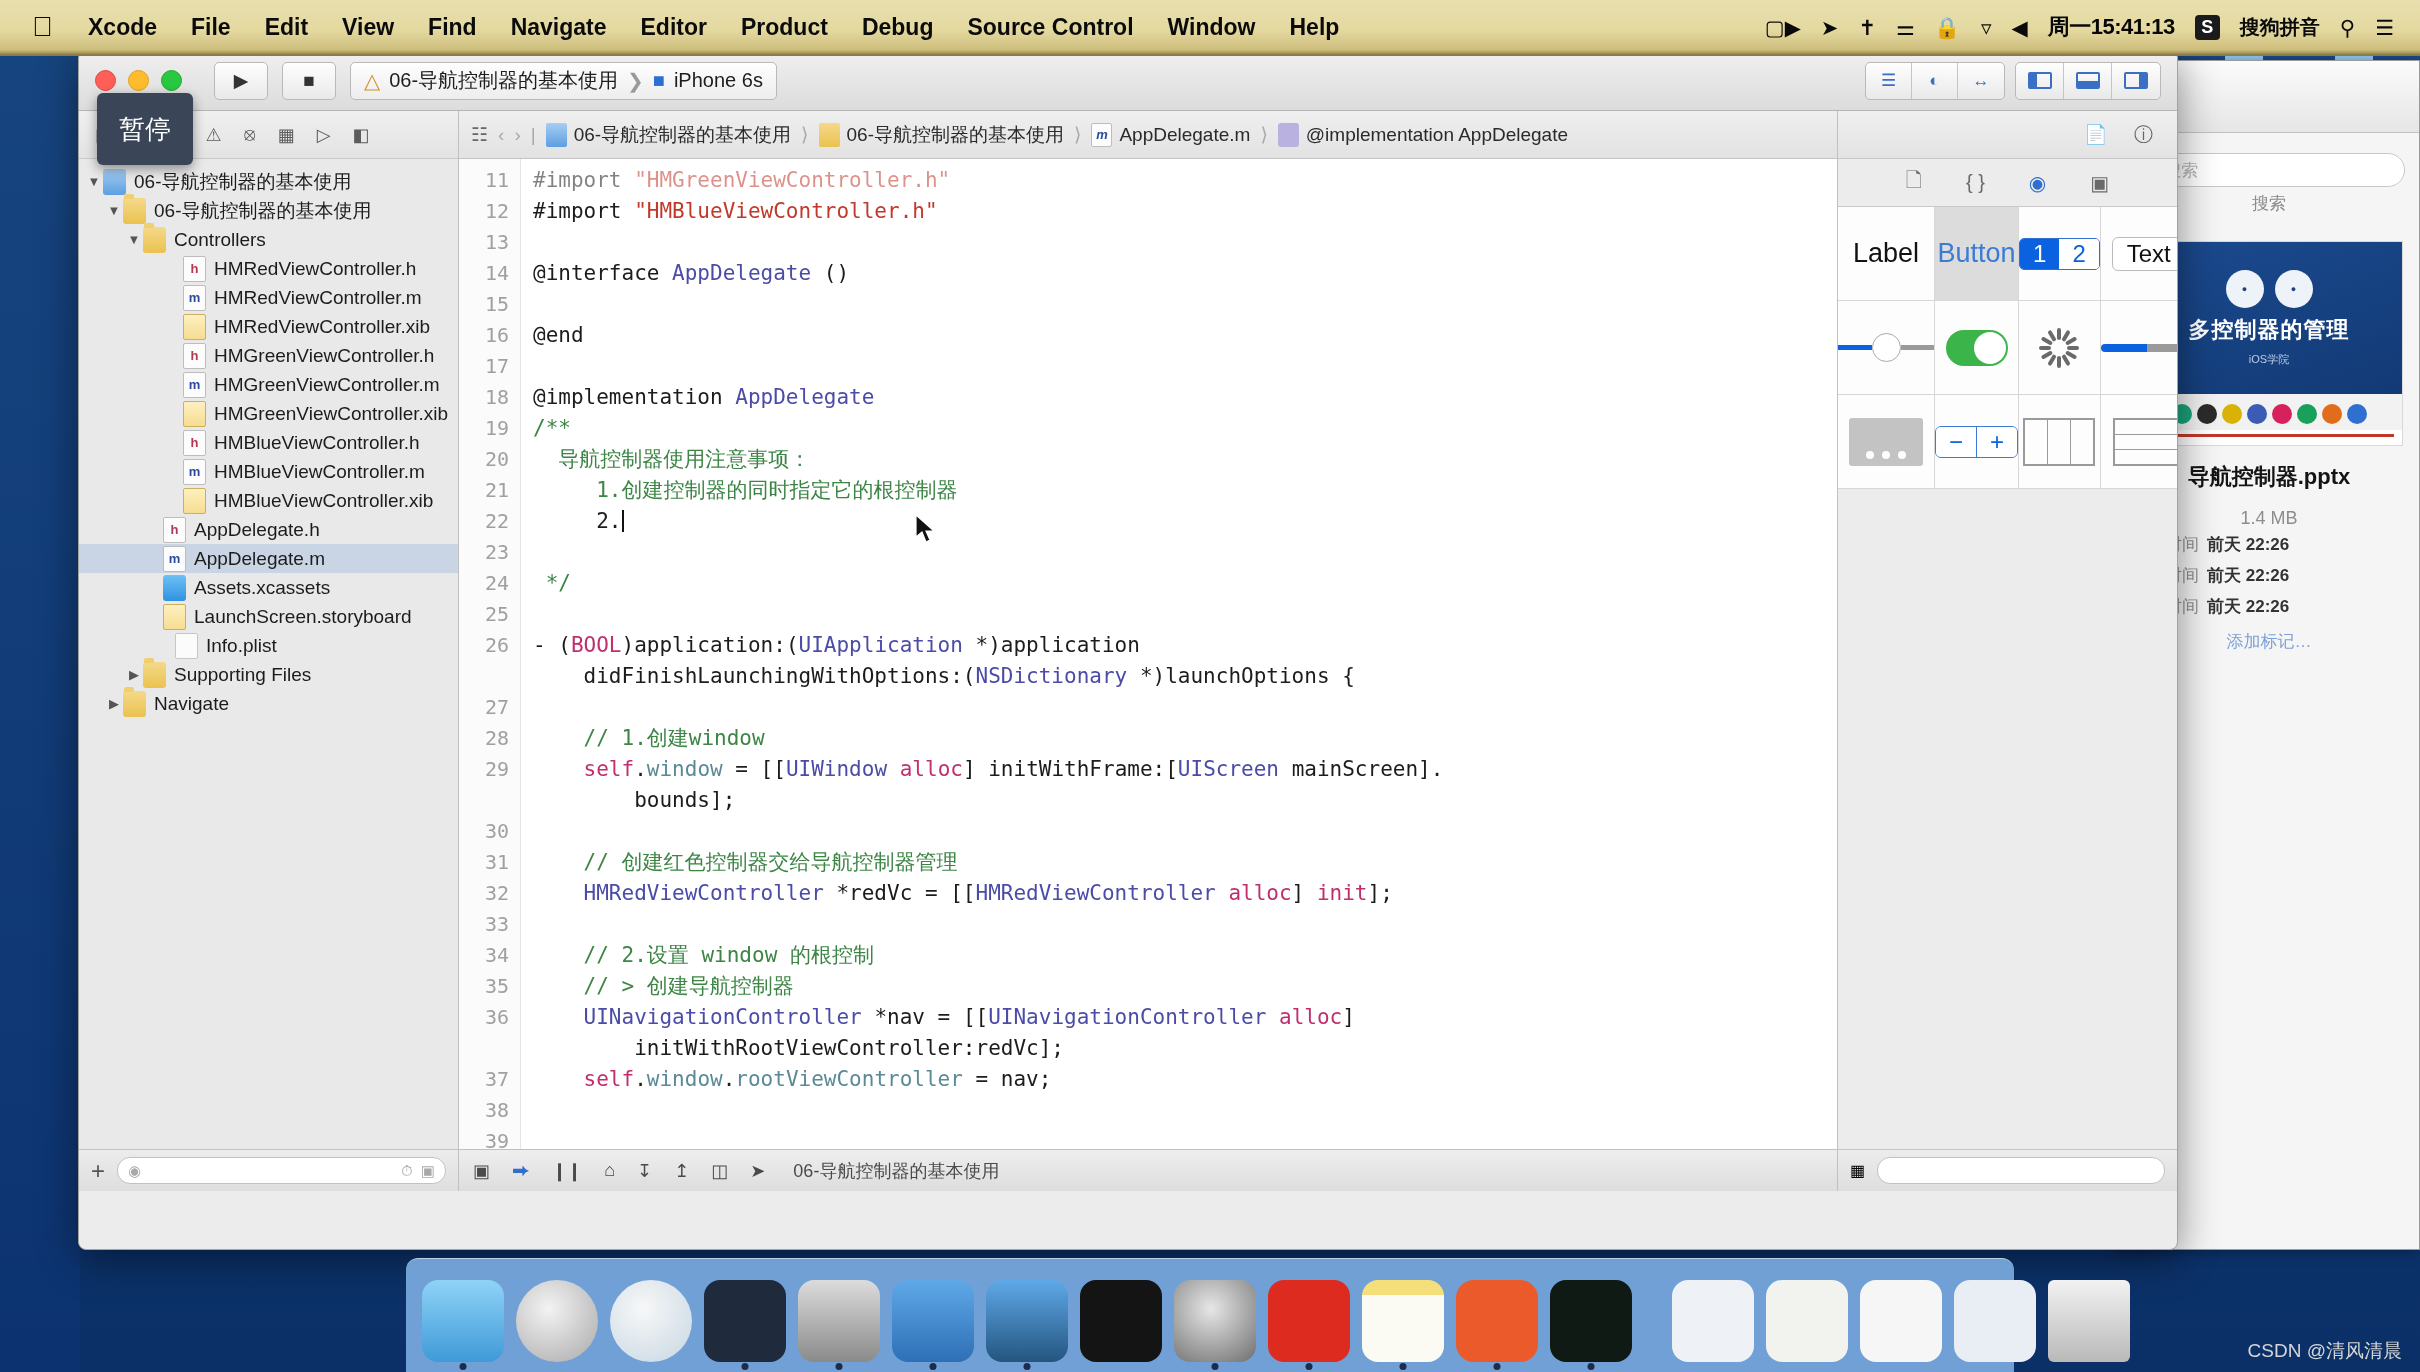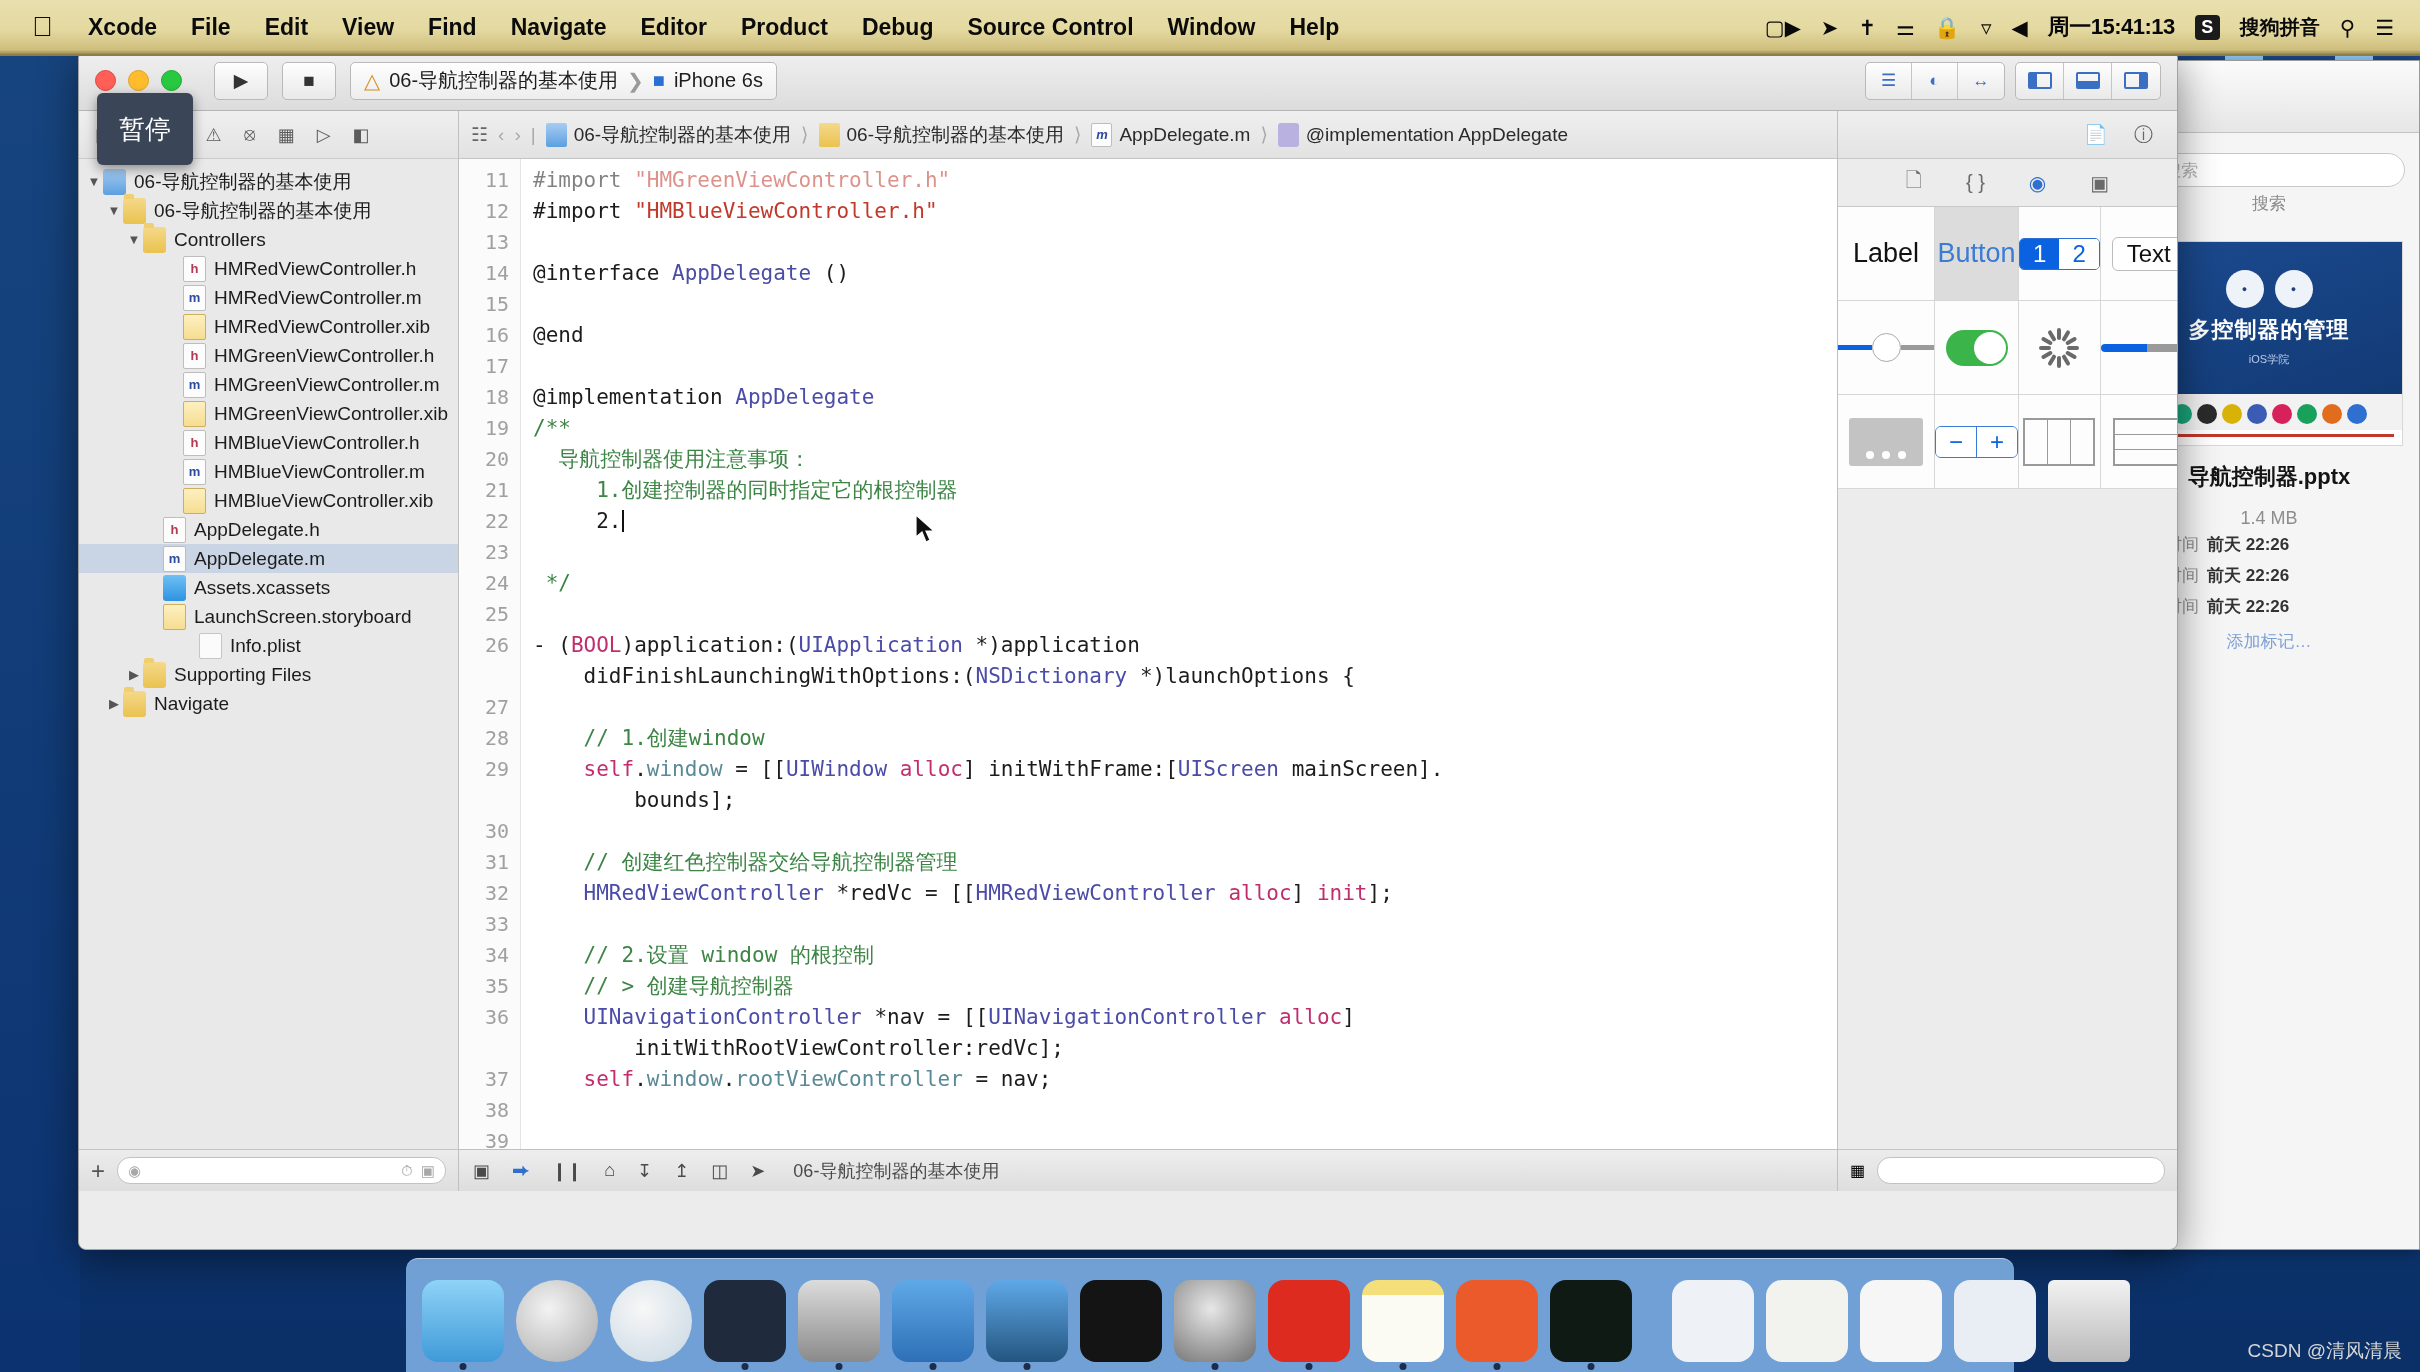--- a/index.html
+++ b/index.html
@@ -482,21 +482,21 @@
           <div class="trow" style="padding-left: 66px;">
             <span class="tw"></span>
             <span class="ticon ic-assets"></span>
             <span>Assets.xcassets</span>
           </div>
           <div class="trow" style="padding-left: 66px;">
             <span class="tw"></span>
             <span class="ticon ic-xib"></span>
             <span>LaunchScreen.storyboard</span>
           </div>
-          <div class="trow" style="padding-left: 102px;">
+          <div class="trow" style="padding-left: 78px;">
             <span class="tw"></span>
             <span class="ticon ic-plist"></span>
             <span>Info.plist</span>
           </div>
           <div class="trow" style="padding-left: 46px;">
             <span class="tw">▶</span>
             <span class="ticon ic-folder"></span>
             <span>Supporting Files</span>
           </div>
           <div class="trow" style="padding-left: 26px;">

